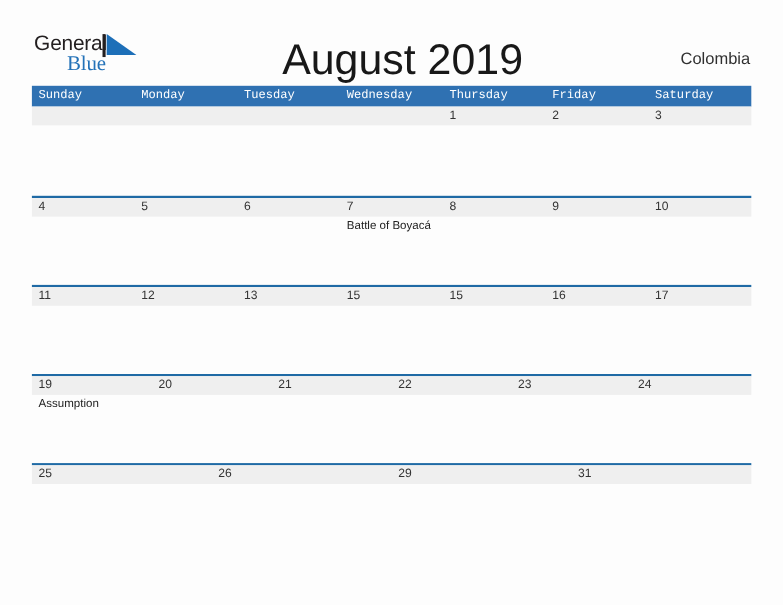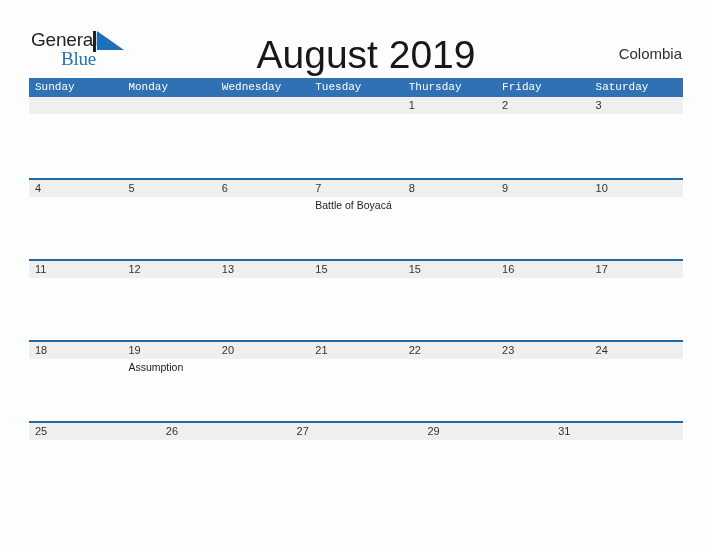--- a/index.html
+++ b/index.html
@@ -178,22 +178,22 @@
 
     <div class="country">Colombia</div>
 
   </div>
 
   <div class="calendar">
 
     <div class="weekday-head">
       <div class="weekday-cell">Sunday</div>
       <div class="weekday-cell">Monday</div>
+      <div class="weekday-cell">Tuesday</div>
       <div class="weekday-cell">Wednesday</div>
-      <div class="weekday-cell">Tuesday</div>
       <div class="weekday-cell">Thursday</div>
       <div class="weekday-cell">Friday</div>
       <div class="weekday-cell">Saturday</div>
     </div>
 
     <div class="week-row first">
       <div class="week-band"></div>
       <div class="day-cells">
         <div class="day-cell empty">
           <span class="day-num"></span>
@@ -291,24 +291,20 @@
           <span class="day-num">17</span>
           <span class="day-event"></span>
         </div>
       </div>
     </div>
 
     <div class="week-row">
       <div class="week-band"></div>
       <div class="day-cells">
         <div class="day-cell">
-          <span class="day-num">18</span>
-          <span class="day-event"></span>
-        </div>
-        <div class="day-cell">
           <span class="day-num">19</span>
           <span class="day-event">Assumption</span>
         </div>
         <div class="day-cell">
           <span class="day-num">20</span>
           <span class="day-event"></span>
         </div>
         <div class="day-cell">
           <span class="day-num">21</span>
           <span class="day-event"></span>
@@ -333,24 +329,20 @@
       <div class="day-cells">
         <div class="day-cell">
           <span class="day-num">25</span>
           <span class="day-event"></span>
         </div>
         <div class="day-cell">
           <span class="day-num">26</span>
           <span class="day-event"></span>
         </div>
         <div class="day-cell">
-          <span class="day-num">27</span>
-          <span class="day-event"></span>
-        </div>
-        <div class="day-cell">
           <span class="day-num">29</span>
           <span class="day-event"></span>
         </div>
         <div class="day-cell">
           <span class="day-num">31</span>
           <span class="day-event"></span>
         </div>
       </div>
     </div>
 

